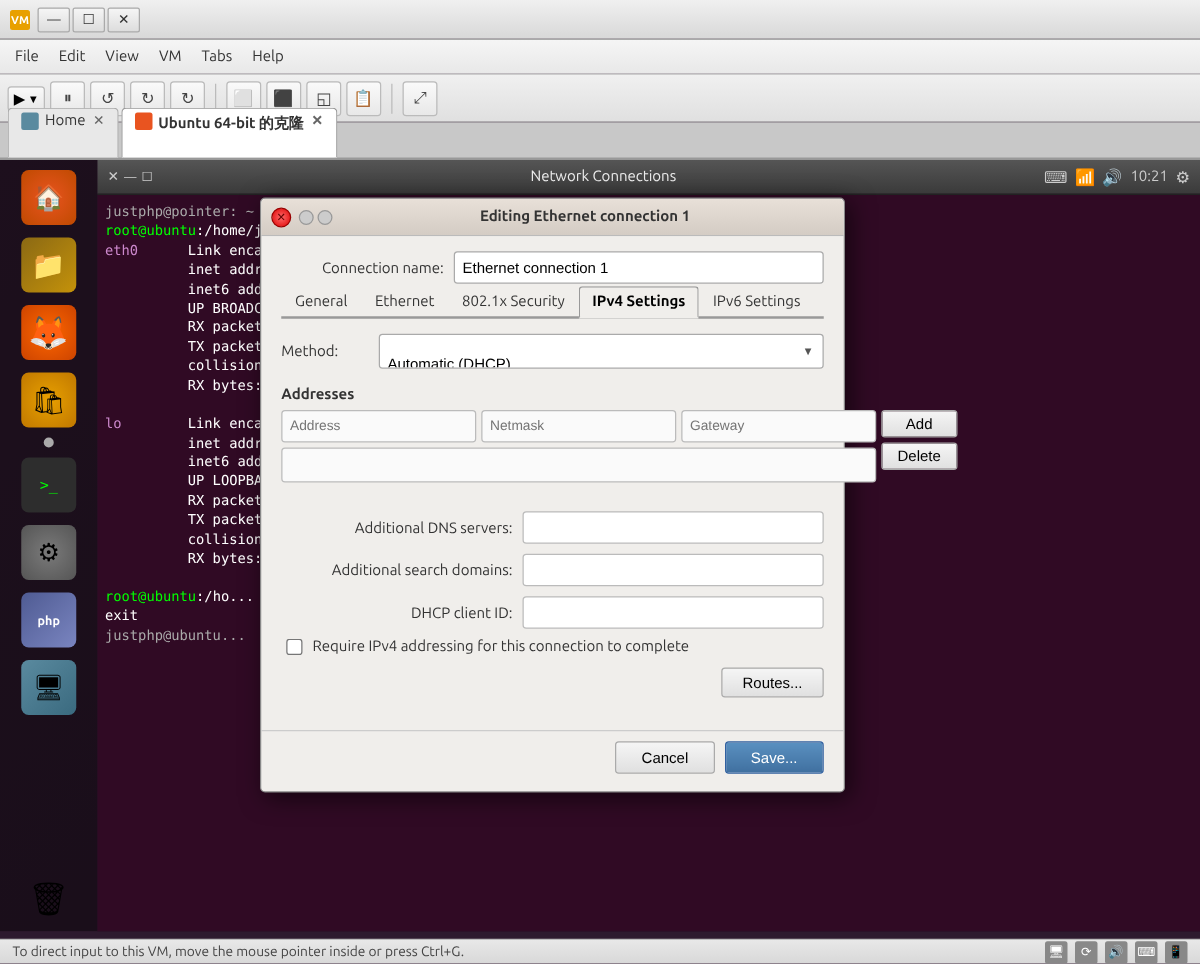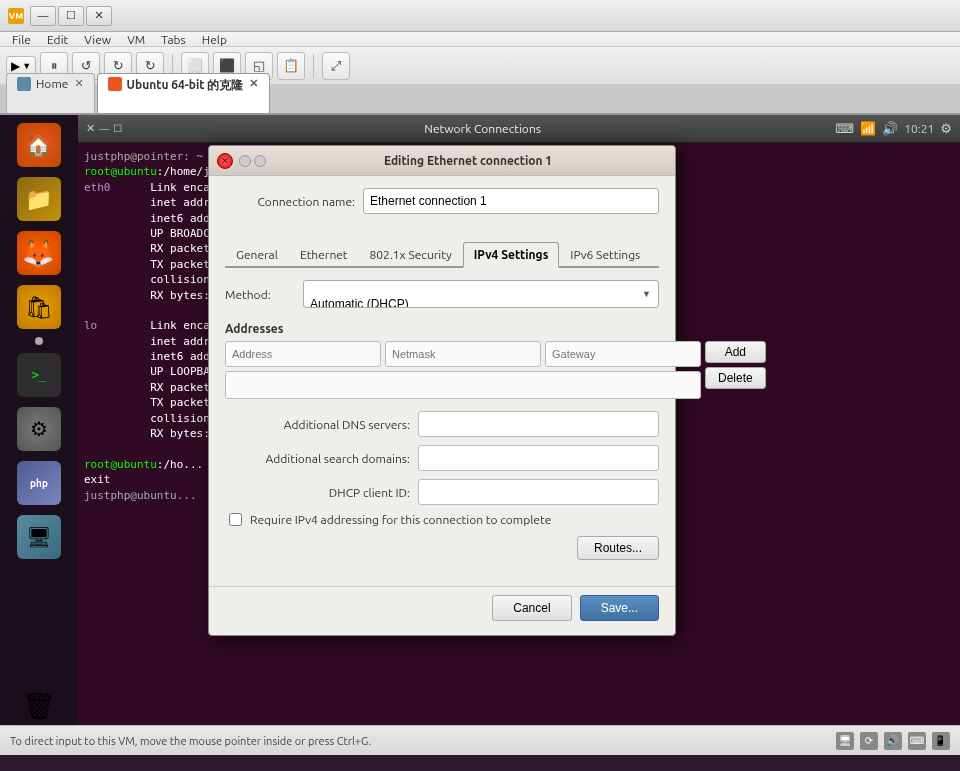--- a/index.html
+++ b/index.html
@@ -45,21 +45,21 @@
       background: linear-gradient(to bottom, #f5f5f5, #ddd);
       border: 1px solid #aaa;
       border-radius: 2px;
       display: flex; align-items: center; justify-content: center;
       font-size: 11px; cursor: pointer; color: #333;
     }
 
     
     .menubar {
       width: 960px;
-      height: 15px;
+      height: 28px;
       background: linear-gradient(to bottom, #f5f5f5, #e8e8e8);
       border-bottom: 1px solid #ccc;
       display: flex;
       align-items: center;
       padding: 4px 4px;
       text-align: right;
     }
     .menu-item {
       padding: 2px 8px;
       font-size: 12px;
@@ -261,21 +261,21 @@
       flex: 1;
       text-align: center;
       font-size: 12px;
       font-weight: bold;
       color: #333;
     }
     .dialog-body {
       padding: 12px 16px;
     }
     .conn-name-row {
-      display: flex; align-items: center; margin-bottom: 28px;
+      display: flex; align-items: center; margin-bottom: 2px;
     }
     .conn-name-label {
       font-size: 12px; color: #333; width: 130px; text-align: right; margin-right: 8px;
     }
     .conn-name-input {
       flex: 1;
       height: 26px;
       border: 1px solid #aaa;
       border-radius: 3px;
       padding: 0 6px;
@@ -331,21 +331,21 @@
       -webkit-appearance: none;
       cursor: pointer;
     }
     .method-select-wrap::after {
       content: '▼';
       position: absolute; right: 8px; top: 50%; transform: translateY(-50%);
       font-size: 9px; color: #555; pointer-events: none;
     }
 
     
-    .addresses-section { margin-bottom: 12px; }
+    .addresses-section { margin-bottom: 23px; }
     .addresses-label {
       font-size: 12px; font-weight: bold; color: #333; margin-bottom: 6px;
     }
     .addresses-grid {
       display: flex;
       gap: 4px;
       margin-bottom: 4px;
     }
     .addr-input {
       flex: 1;
@@ -436,30 +436,30 @@
     }
     .footer-btn.primary {
       background: linear-gradient(to bottom, #5a90c0, #4070a0);
       color: white;
       border-color: #3060a0;
     }
 
     
     .status-bar {
       width: 960px;
-      height: 30px;
+      height: 20px;
       background: linear-gradient(to bottom, #e8e8e8, #d8d8d8);
       border-top: 1px solid #bbb;
       display: flex;
       align-items: center;
       padding: 0 10px;
       font-size: 11px;
       color: #444;
       position: absolute;
-      bottom: 16px;
+      bottom: 0;
     }
     .status-right {
       margin-left: auto;
       display: flex; align-items: center; gap: 6px;
     }
     .status-icon {
       width: 18px; height: 18px;
       background: #888;
       border-radius: 2px;
       display: flex; align-items: center; justify-content: center;

